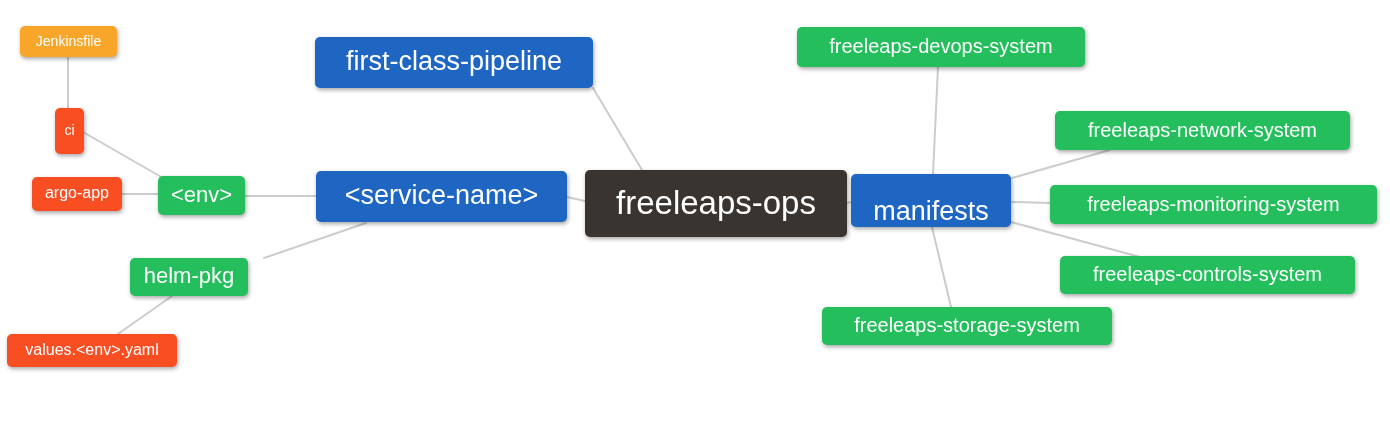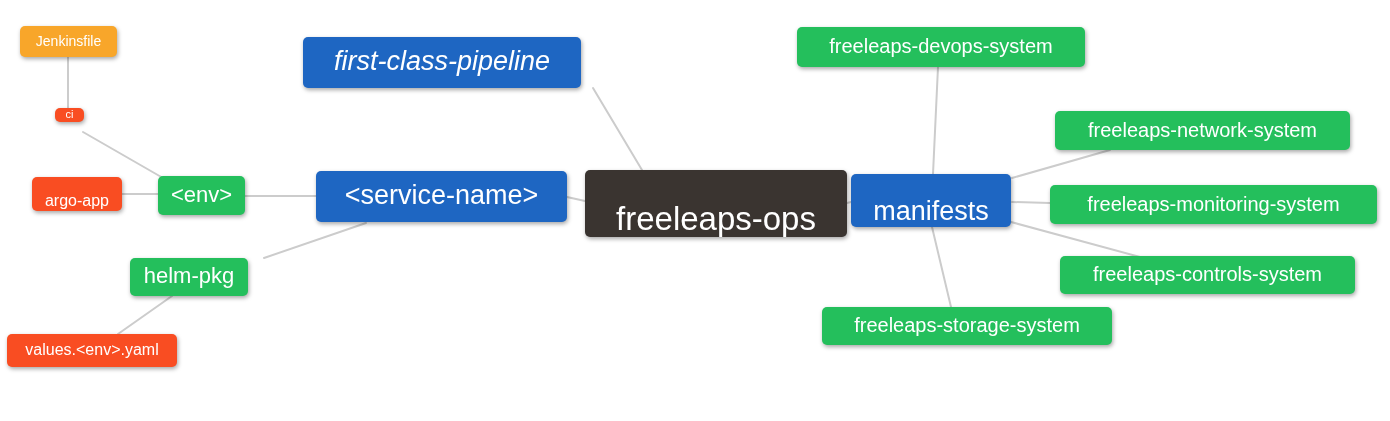--- a/index.html
+++ b/index.html
@@ -63,42 +63,42 @@
       <line x1="933" y1="174" x2="938" y2="67"></line>
       <line x1="1012" y1="178" x2="1110" y2="150"></line>
       <line x1="1012" y1="202" x2="1050" y2="203"></line>
       <line x1="1011" y1="222" x2="1140" y2="257"></line>
       <line x1="932" y1="227" x2="951" y2="307"></line>
     </svg>
   <div>
       <div class="node" style="left: 20px; top: 26px; width: 97px; height: 31px; font-size: 14px; background: rgb(248, 166, 42);">
         <span>Jenkinsfile</span>
       </div>
-      <div class="node" style="left: 55px; top: 108px; width: 29px; height: 14px; font-size: 11px; background: rgb(249, 77, 34);">
+      <div class="node" style="left: 55px; top: 108px; width: 29px; height: 46px; font-size: 14px; background: rgb(249, 77, 34);">
         <span>ci</span>
       </div>
-      <div class="node" style="left: 32px; top: 177px; width: 90px; height: 34px; font-size: 16px; background: rgb(249, 77, 34); align-items: flex-end;">
+      <div class="node" style="left: 32px; top: 177px; width: 90px; height: 34px; font-size: 16px; background: rgb(249, 77, 34);">
         <span>argo-app</span>
       </div>
       <div class="node" style="left: 158px; top: 176px; width: 87px; height: 39px; font-size: 22px; background: rgb(36, 191, 92);">
         <span>&lt;env&gt;</span>
       </div>
       <div class="node" style="left: 130px; top: 258px; width: 118px; height: 38px; font-size: 22px; background: rgb(36, 191, 92);">
         <span>helm-pkg</span>
       </div>
       <div class="node" style="left: 7px; top: 334px; width: 170px; height: 33px; font-size: 16px; background: rgb(249, 77, 34);">
         <span>values.&lt;env&gt;.yaml</span>
       </div>
-      <div class="node" style="left: 303px; top: 37px; width: 278px; height: 51px; font-size: 27px; background: rgb(30, 102, 194); font-style: italic;">
+      <div class="node" style="left: 315px; top: 37px; width: 278px; height: 51px; font-size: 27px; background: rgb(30, 102, 194);">
         <span>first-class-pipeline</span>
       </div>
       <div class="node" style="left: 316px; top: 171px; width: 251px; height: 51px; font-size: 27px; background: rgb(30, 102, 194);">
         <span>&lt;service-name&gt;</span>
       </div>
-      <div class="node" style="left: 585px; top: 170px; width: 262px; height: 67px; font-size: 33px; background: rgb(58, 52, 48); align-items: flex-end;">
+      <div class="node" style="left: 585px; top: 170px; width: 262px; height: 67px; font-size: 33px; background: rgb(58, 52, 48);">
         <span>freeleaps-ops</span>
       </div>
       <div class="node" style="left: 851px; top: 174px; width: 160px; height: 53px; font-size: 27px; background: rgb(30, 102, 194); align-items: flex-end;">
         <span>manifests</span>
       </div>
       <div class="node" style="left: 797px; top: 27px; width: 288px; height: 40px; font-size: 20px; background: rgb(36, 191, 92);">
         <span>freeleaps-devops-system</span>
       </div>
       <div class="node" style="left: 1055px; top: 111px; width: 295px; height: 39px; font-size: 20px; background: rgb(36, 191, 92);">
         <span>freeleaps-network-system</span>

